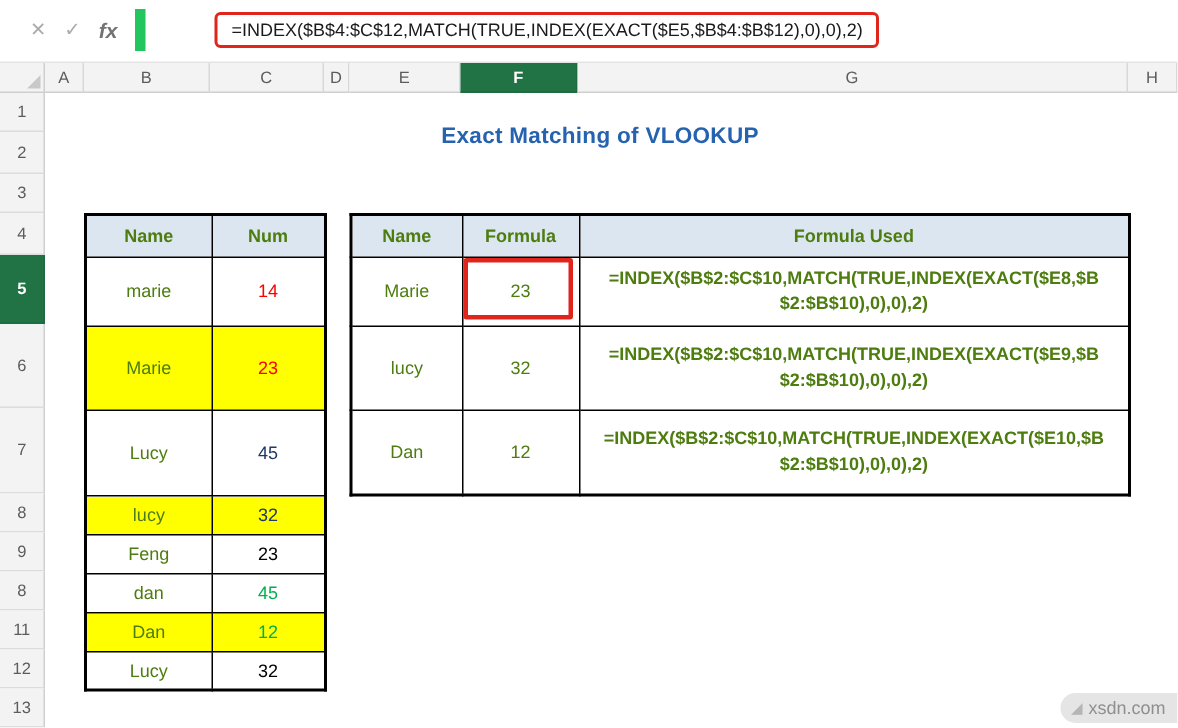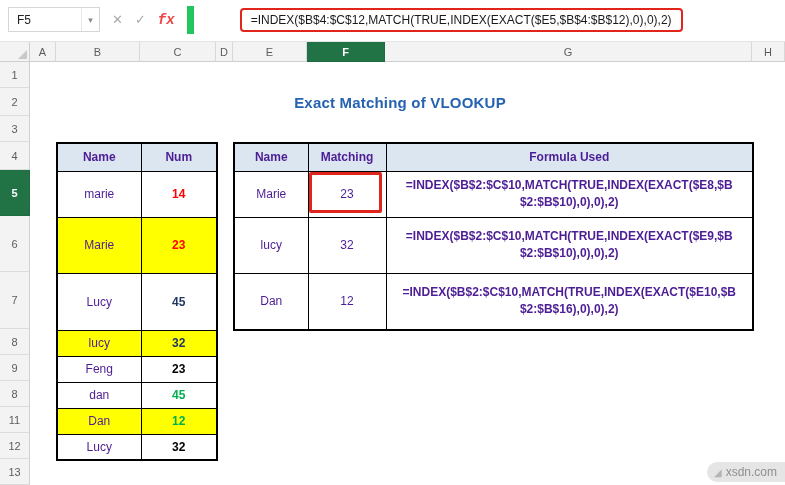--- a/index.html
+++ b/index.html
@@ -10,71 +10,67 @@
   .toolbar { height:42px; display:flex; align-items:center; padding:4px 8px 6px 8px;
              border-bottom:1px solid #E4E4E4; background:#fff; }
   .name-box { width:92px; height:25px; border:1px solid #D6D6D6; display:flex;
               align-items:center; font-size:12px; color:#222; background:#fff; }
   .name-box .val { flex:1; padding-left:8px; }
   .nb-arrow { width:18px; height:100%; border-left:1px solid #E8E8E8; color:#8a8a8a;
               font-size:9px; display:flex; align-items:center; justify-content:center; }
   .fb-icons { display:flex; align-items:center; gap:12px; padding:0 12px;
               color:#ABABAB; font-size:13px; }
   .fb-icons span { cursor:default; }
-  .fx { font-family:Liberation Mono, monospace; font-style:italic; font-weight:bold;
-        color:#ef4444; font-size:14px; }
+  .fx { font-family:Liberation Sans, sans-serif; font-style:italic; font-weight:bold;
+        color:#737373; font-size:14px; }
   .formula-input { flex:1; height:28px; display:flex; align-items:center;
                    border-left:7px solid #22c55e; padding-left:46px; }
   .red-box { display:inline-flex; align-items:center; border:2px solid #E0261C;
              border-radius:4px; padding:3px 9px; font-size:12px; color:#1a1a1a;
              white-space:nowrap; background:#fff; }
 
   
   .sheet { position:relative; width:785px; height:443px; background:#fff; }
   .corner { position:absolute; left:0; top:0; width:30px; height:20px; background:#F3F3F3;
             border-right:1px solid #CFCFCF; border-bottom:1px solid #CFCFCF; }
   .corner:after { content:""; position:absolute; right:2px; bottom:2px; border-style:solid;
                   border-width:0 0 9px 9px; border-color:transparent transparent #C9C9C9 transparent; }
   .colhead { position:absolute; top:0; height:20px; background:#F3F3F3;
              border-right:1px solid #D8D8D8; border-bottom:1px solid #CFCFCF;
              font-size:11px; color:#5c5c5c; display:flex; align-items:center; justify-content:center; }
   .rowhead { position:absolute; left:0; width:30px; background:#F3F3F3;
              border-right:1px solid #CFCFCF; border-bottom:1px solid #DCDCDC;
              font-size:11px; color:#5c5c5c; display:flex; align-items:center; justify-content:center; }
   .colhead.sel, .rowhead.sel { color:#fff; font-weight:bold; border-color:#1E6B40; }
 
-  .title { position:absolute; left:130px; top:52px; width:540px; text-align:center;
+  .title { position:absolute; left:130px; top:40px; width:540px; text-align:center;
            font-size:15px; font-weight:bold; letter-spacing:.2px; }
 
   .tbl { position:absolute; border-collapse:collapse; table-layout:fixed; border:2px solid #000; }
   .tbl td { border:1px solid #000; text-align:center; vertical-align:middle;
-            font-size:12px; color:#4c1d95; padding:0 4px; overflow:hidden; }
+            font-size:12px; color:#4d7c0f; padding:0 4px; overflow:hidden; }
   .tbl .th { font-weight:bold; background:#DCE6F1; }
   .left-tbl { left:56px; top:100px; width:160px; }
   .right-tbl { left:233px; top:100px; width:519px; }
-  .num { font-weight:bold; }
+  .num { font-weight:normal; }
   .formula-cell { font-weight:bold; font-size:11px; word-break:break-all;
                   line-height:1.4; padding:0 10px; }
 
   .cell-annotation { position:absolute; left:309px; top:130px; width:73px; height:41px;
                      border:3px solid #E0261C; border-radius:2px; pointer-events:none; }
 
   .watermark { position:absolute; right:0; top:420px; height:20px; background:#E5E5E5;
                color:#8F8F8F; font-size:12px; display:flex; align-items:center; gap:4px;
                padding:0 8px 0 7px; border-radius:10px 0 0 10px; }
   .wm-tri { color:#B5B5B5; font-size:10px; }
 </style>
 </head>
 <body>
 
 <div class="toolbar">
-  <div class="name-box">
-    <span class="val">F5</span>
-    <span class="nb-arrow">▾</span>
-  </div>
   <div class="fb-icons">
     <span>✕</span>
     <span>✓</span>
     <span class="fx">fx</span>
   </div>
   <div class="formula-input">
     <span class="red-box" style="border-color: rgb(224, 38, 28);">
       <span>=INDEX($B$4:$C$12,MATCH(TRUE,INDEX(EXACT($E5,$B$4:$B$12),0),0),2)</span>
     </span>
   </div>
@@ -155,37 +151,37 @@
 
   <table class="tbl right-tbl">
     <colgroup>
         <col style="width:74px">
         <col style="width:78px">
         <col style="width:367px">
       </colgroup>
     <tbody>
         <tr style="height:28px">
       <td class="th">Name</td>
-      <td class="th">Matching</td>
+      <td class="th">Formula</td>
       <td class="th">Formula Used</td>
     </tr>
     <tr style="height:46px">
       <td>Marie</td>
       <td>23</td>
       <td class="formula-cell">=INDEX($B$2:$C$10,MATCH(TRUE,INDEX(EXACT($E8,$B$2:$B$10),0),0),2)</td>
     </tr>
     <tr style="height:56px">
       <td>lucy</td>
       <td>32</td>
       <td class="formula-cell">=INDEX($B$2:$C$10,MATCH(TRUE,INDEX(EXACT($E9,$B$2:$B$10),0),0),2)</td>
     </tr>
     <tr style="height:57px">
       <td>Dan</td>
       <td>12</td>
-      <td class="formula-cell">=INDEX($B$2:$C$10,MATCH(TRUE,INDEX(EXACT($E10,$B$2:$B$16),0),0),2)</td>
+      <td class="formula-cell">=INDEX($B$2:$C$10,MATCH(TRUE,INDEX(EXACT($E10,$B$2:$B$10),0),0),2)</td>
     </tr>
   </tbody>
     </table>
 
   <div class="cell-annotation" style="border-color: rgb(224, 38, 28);"></div>
 
   <div class="watermark">
     <span class="wm-tri">◢</span>
     <span>xsdn.com</span>
   </div>

